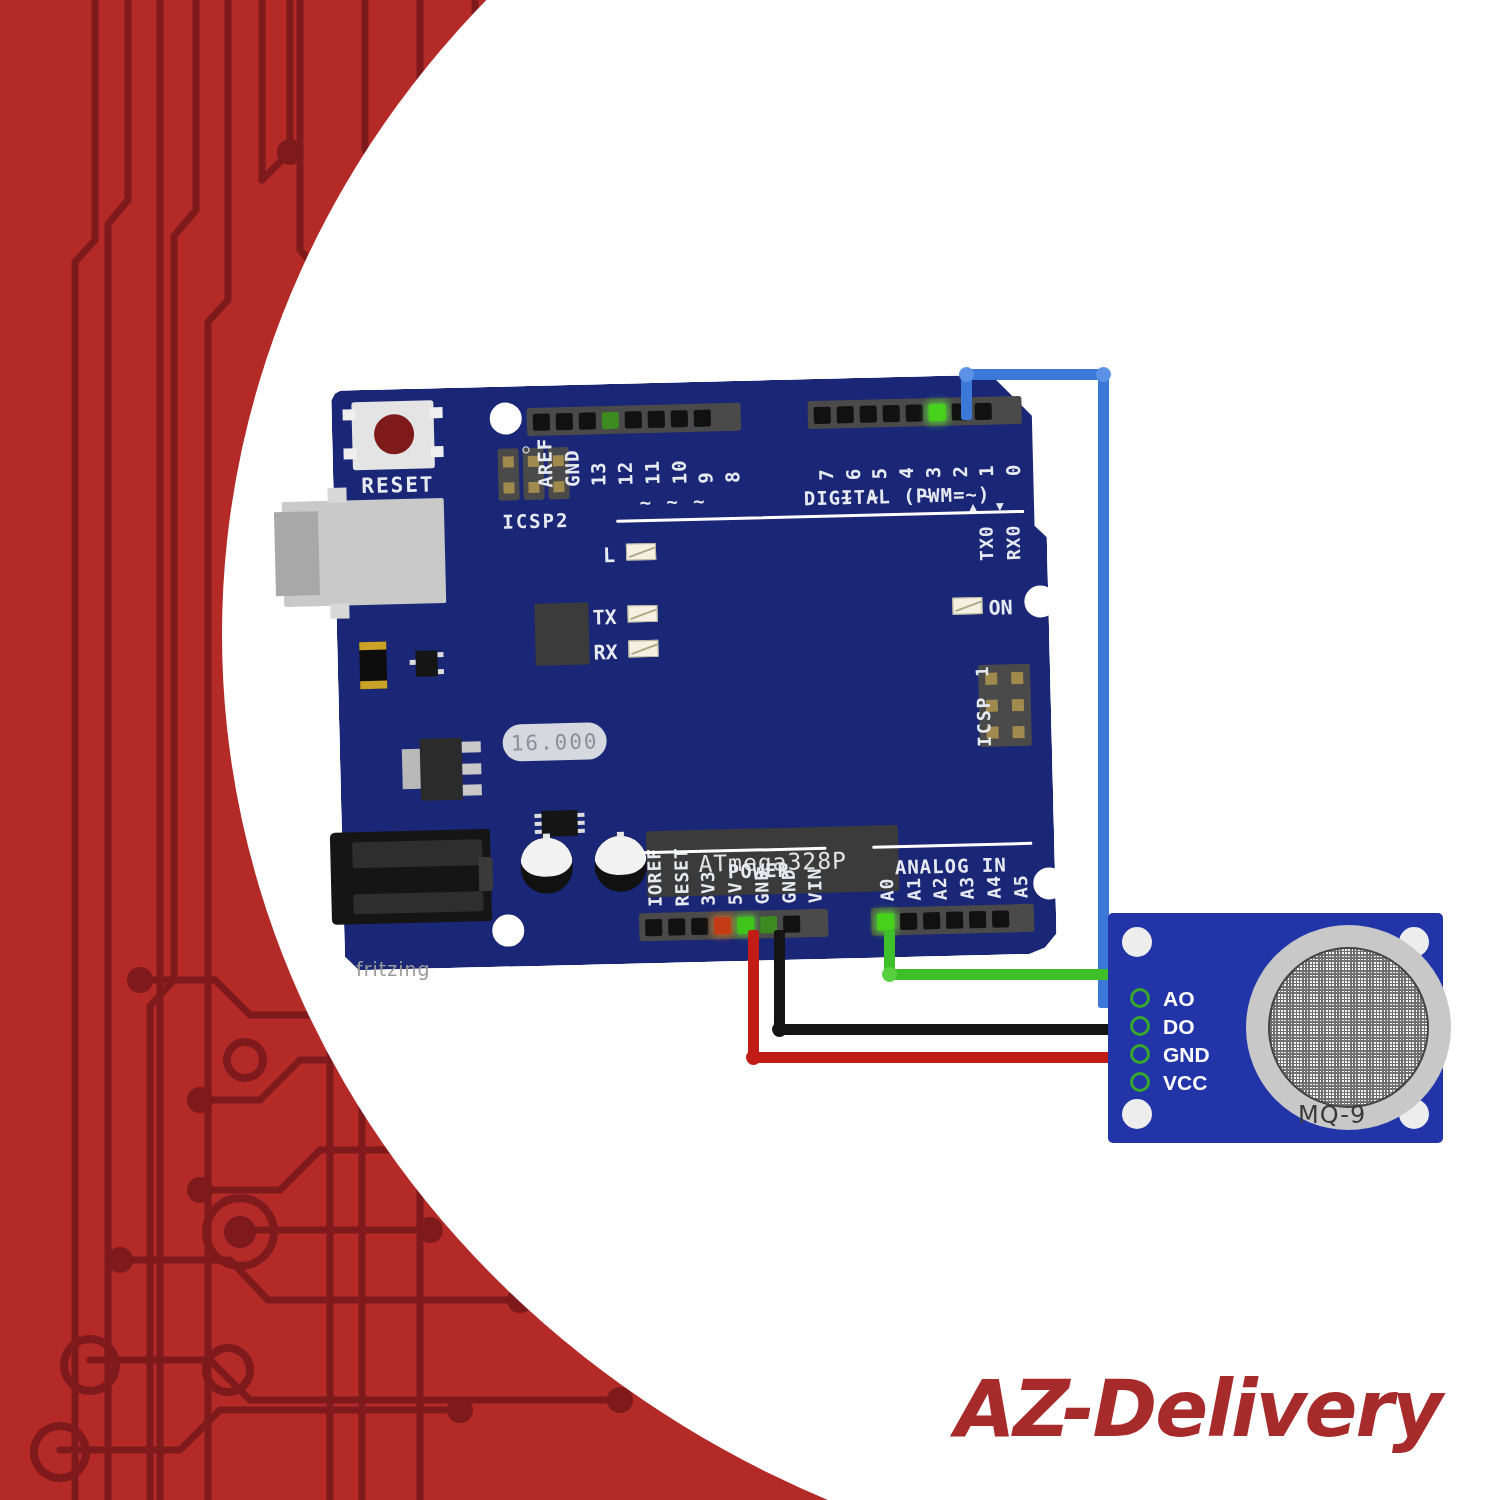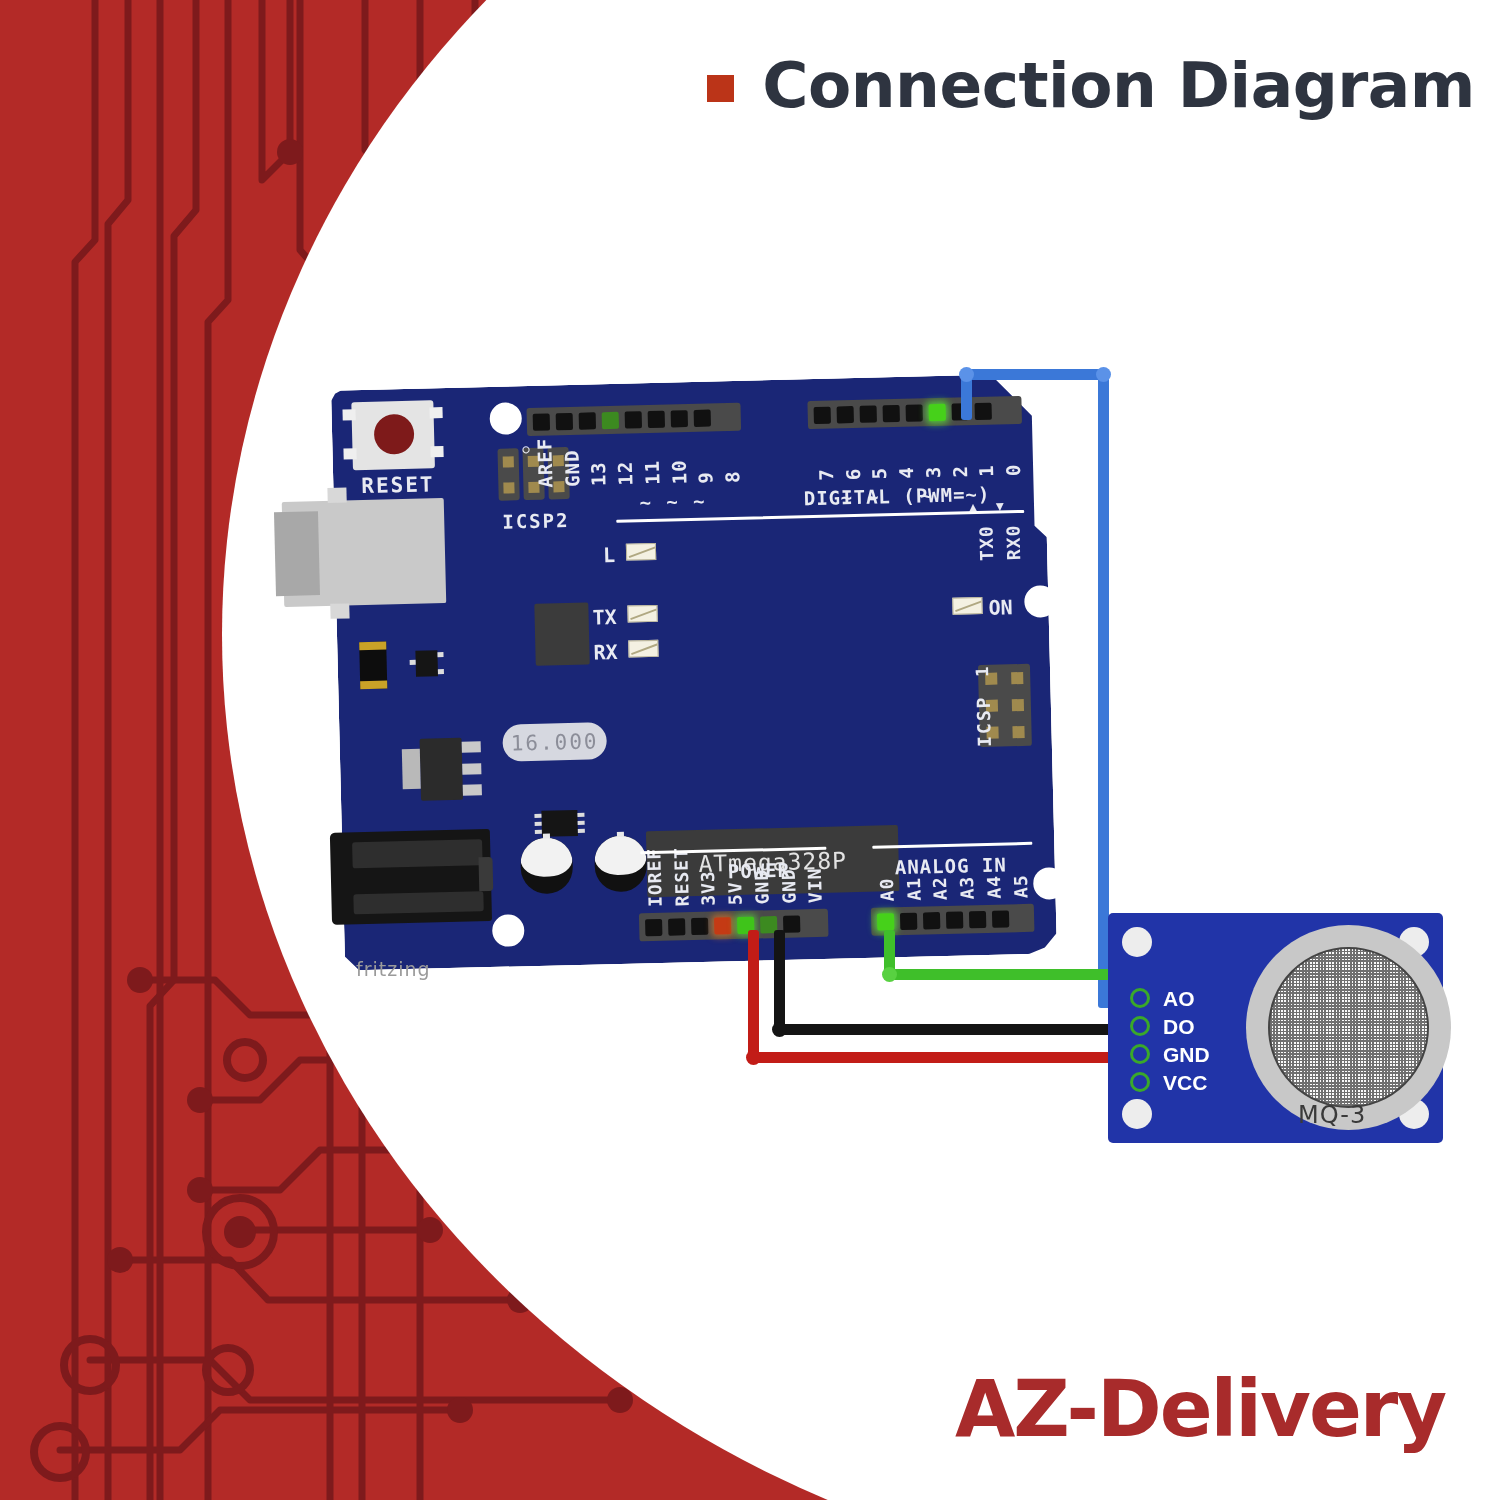--- a/index.html
+++ b/index.html
@@ -16,21 +16,21 @@
              display:flex;align-items:center;justify-content:flex-end;gap:28px;}
   .title-bullet{width:27px;height:27px;background:#BB3418;flex:0 0 auto;margin-top:6px;}
   .title-text{font-size:63px;font-weight:bold;color:#2E3440;letter-spacing:-0.5px;
               white-space:nowrap;line-height:1;font-family:"DejaVu Sans",sans-serif;}
 
   
   .fritzing{position:absolute;left:356px;top:958px;font-size:19px;color:#9a9a9a;
             font-family:"DejaVu Sans",sans-serif;letter-spacing:1px;}
 
   
-  .logo-wrap{position:absolute;left:955px;top:1370px;width:510px;height:115px;}
+  .logo-wrap{position:absolute;left:955px;top:1370px;width:510px;height:115px;font-style:italic;}
   .logo-main{position:absolute;left:0;top:0;font-size:78px;font-weight:bold;color:#A82B2B;
              font-family:"DejaVu Sans",sans-serif;letter-spacing:-2px;line-height:1;}
   .logo-sub{position:absolute;left:138px;top:78px;font-size:21px;color:#8d8d8d;
             font-family:"DejaVu Sans",sans-serif;letter-spacing:1.6px;white-space:nowrap;}
 
   
   #uno{position:absolute;left:338px;top:382px;width:712px;height:580px;
        transform:rotate(-1.4deg);transform-origin:50% 50%;}
   .pcb{position:absolute;left:0;top:0;width:712px;height:580px;background:#1A2676;
        border-radius:10px;
@@ -194,24 +194,20 @@
       <circle cx="245" cy="1060" r="18"></circle>
     </g>
     <g fill="#7E1A1C">
       <circle cx="240" cy="1232" r="16"></circle>
         <circle cx="1470" cy="105" r="13"></circle>
     </g>
   </svg>
 
   <div class="bg-white-circle" style="left:222px;top:-318px;width:2080px;height:1905px;"></div>
 
-  <div class="title-row">
-    <div class="title-bullet"></div>
-    <div class="title-text">Connection Diagram</div>
-  </div>
 
   <div id="uno">
     <div class="pcb"></div>
 
     <div class="hole" style="left:158px;top:16px;width:32px;height:32px;"></div>
     <div class="hole" style="left:688px;top:212px;width:32px;height:32px;"></div>
     <div class="hole" style="left:690px;top:494px;width:32px;height:32px;"></div>
     <div class="hole" style="left:148px;top:528px;width:32px;height:32px;"></div>
 
     <div class="resetbtn" style="left:20px;top:12px;">
@@ -431,21 +427,21 @@
 
   <div id="mq2">
     <div class="mqpcb"></div>
     <div class="mqhole" style="left:14px;top:14px;"></div>
     <div class="mqhole" style="left:291px;top:14px;"></div>
     <div class="mqhole" style="left:14px;top:186px;"></div>
     <div class="mqhole" style="left:291px;top:186px;"></div>
     <div class="mqring">
       <div class="mqmesh"></div>
     </div>
-    <div class="mqlabel">MQ-3</div>
+    <div class="mqlabel">MQ-9</div>
 
     <div class="mqpad" style="left:22px;top:75px;"></div>
     <div class="mqpin-label" style="left:55px;top:74px;">AO</div>
     <div class="mqpad" style="left:22px;top:103px;"></div>
     <div class="mqpin-label" style="left:55px;top:102px;">DO</div>
     <div class="mqpad" style="left:22px;top:131px;"></div>
     <div class="mqpin-label" style="left:55px;top:130px;">GND</div>
     <div class="mqpad" style="left:22px;top:159px;"></div>
     <div class="mqpin-label" style="left:55px;top:158px;">VCC</div>
   </div>

